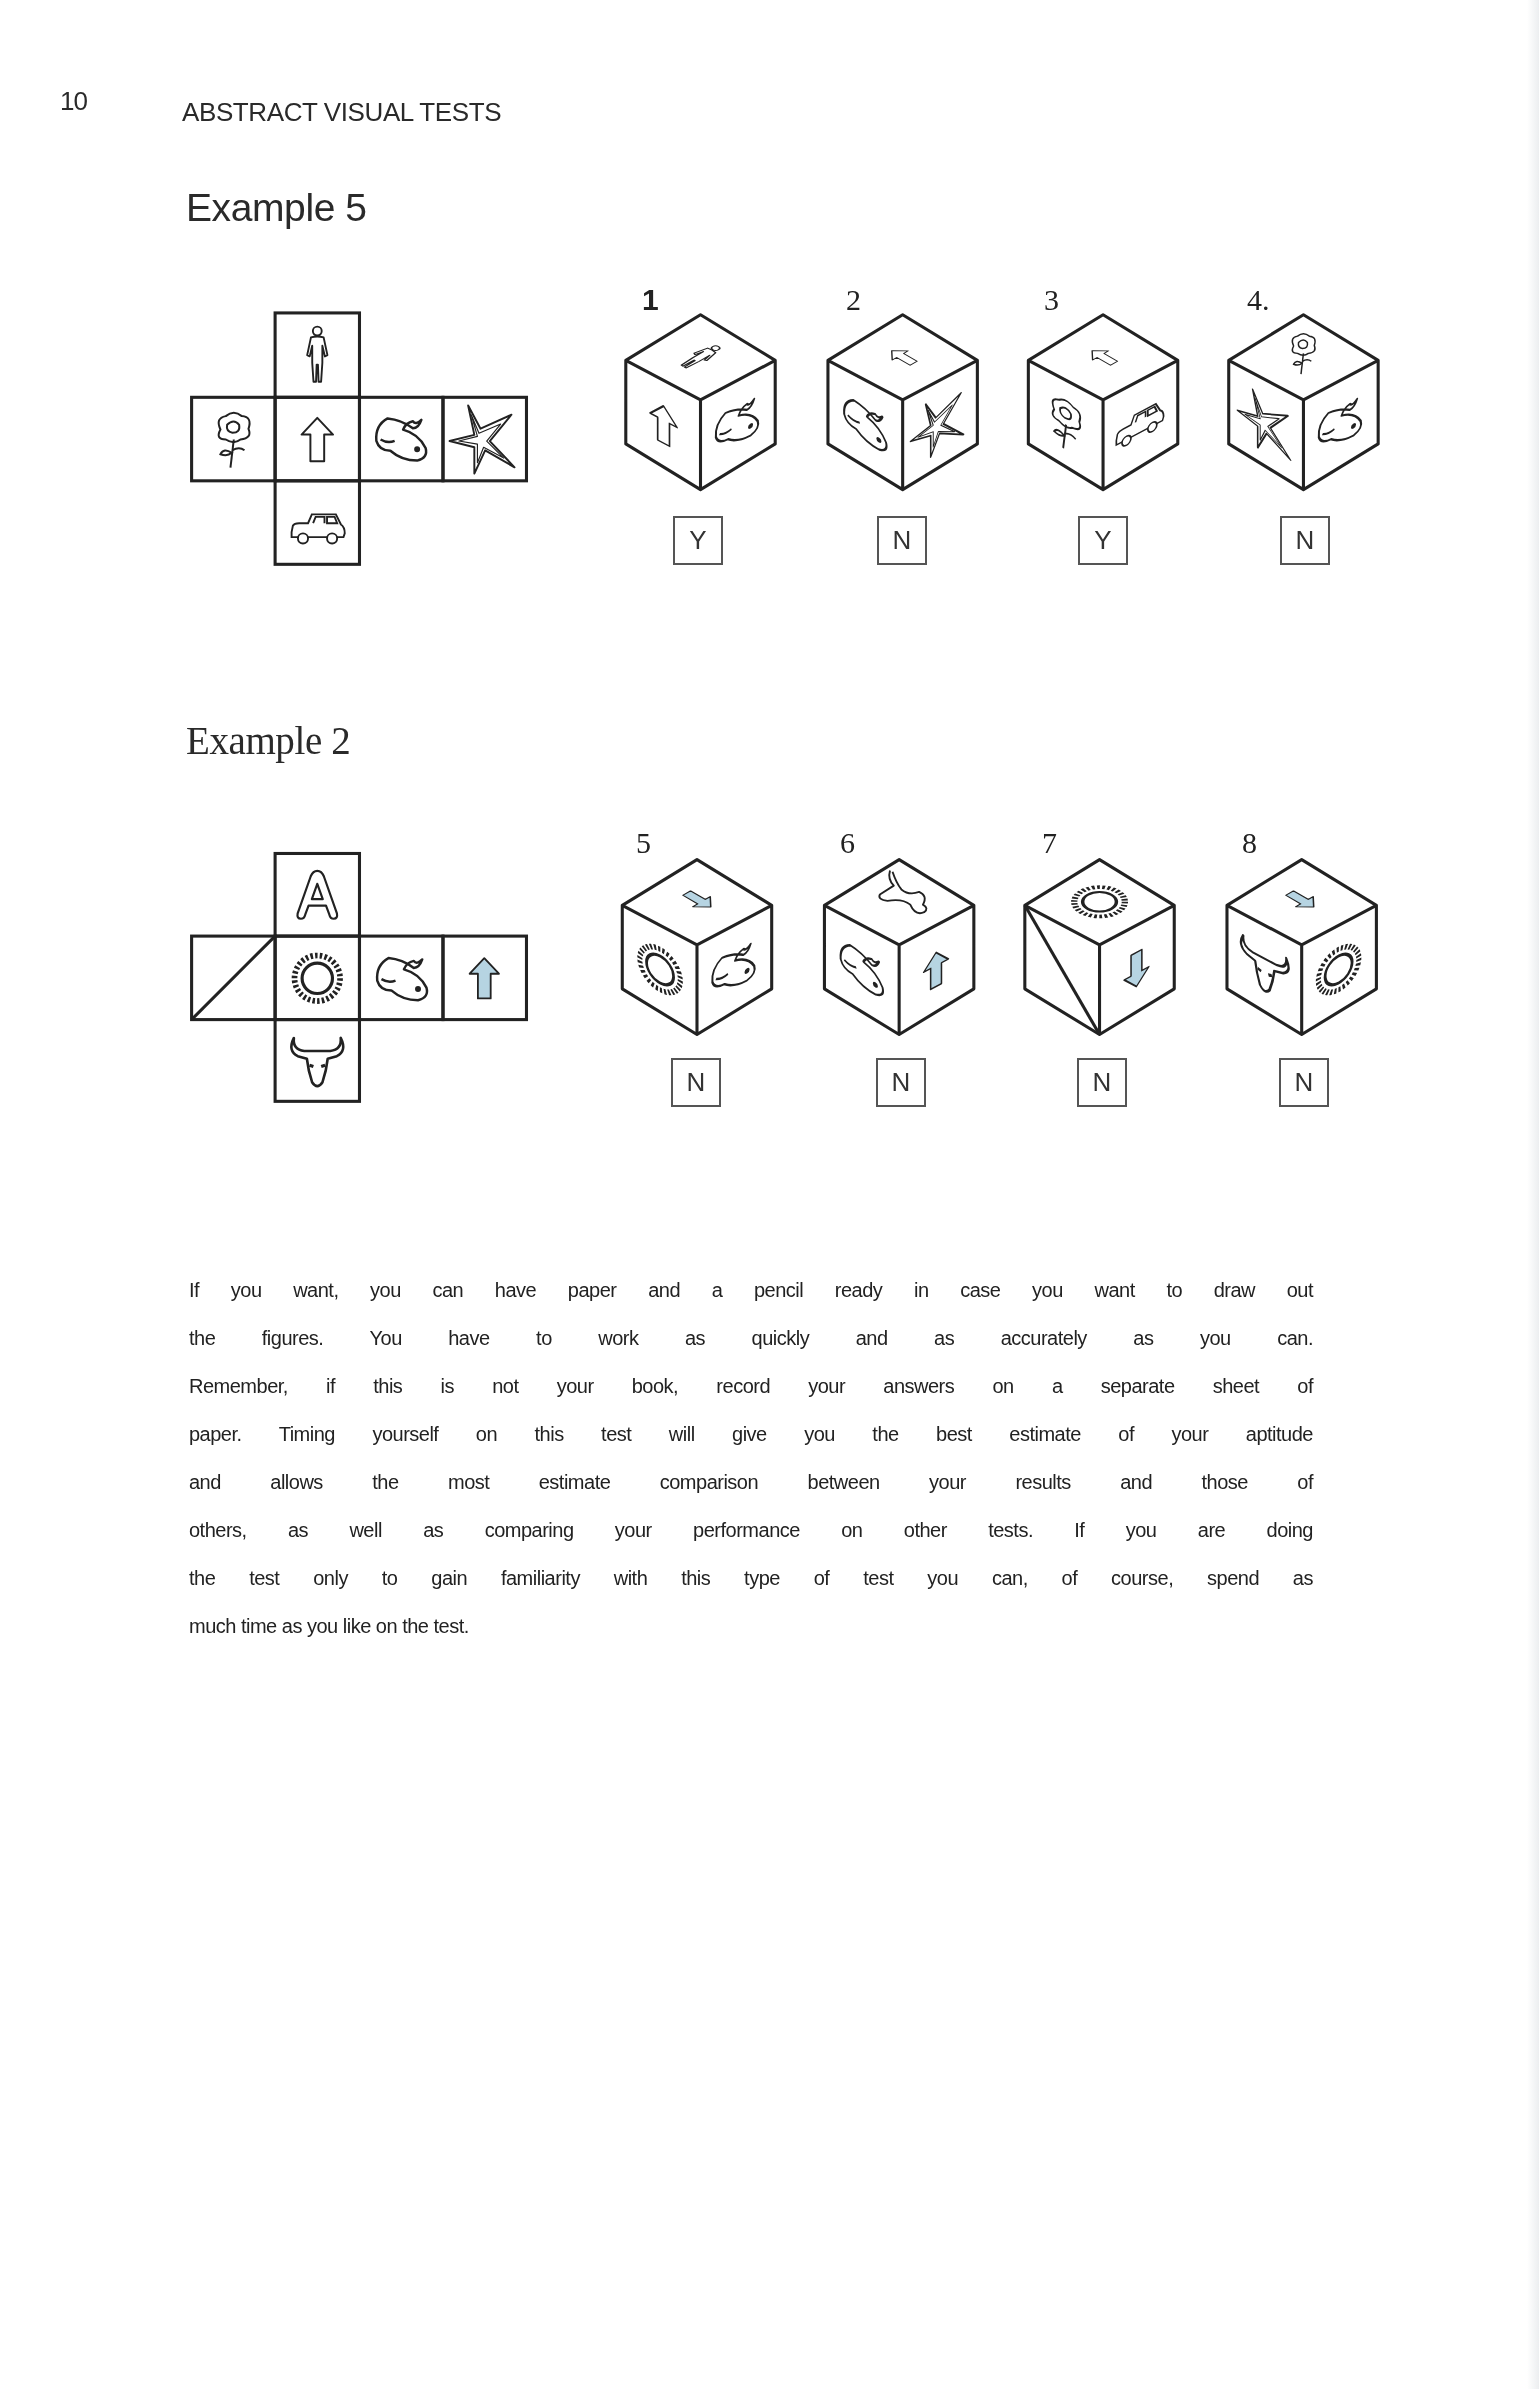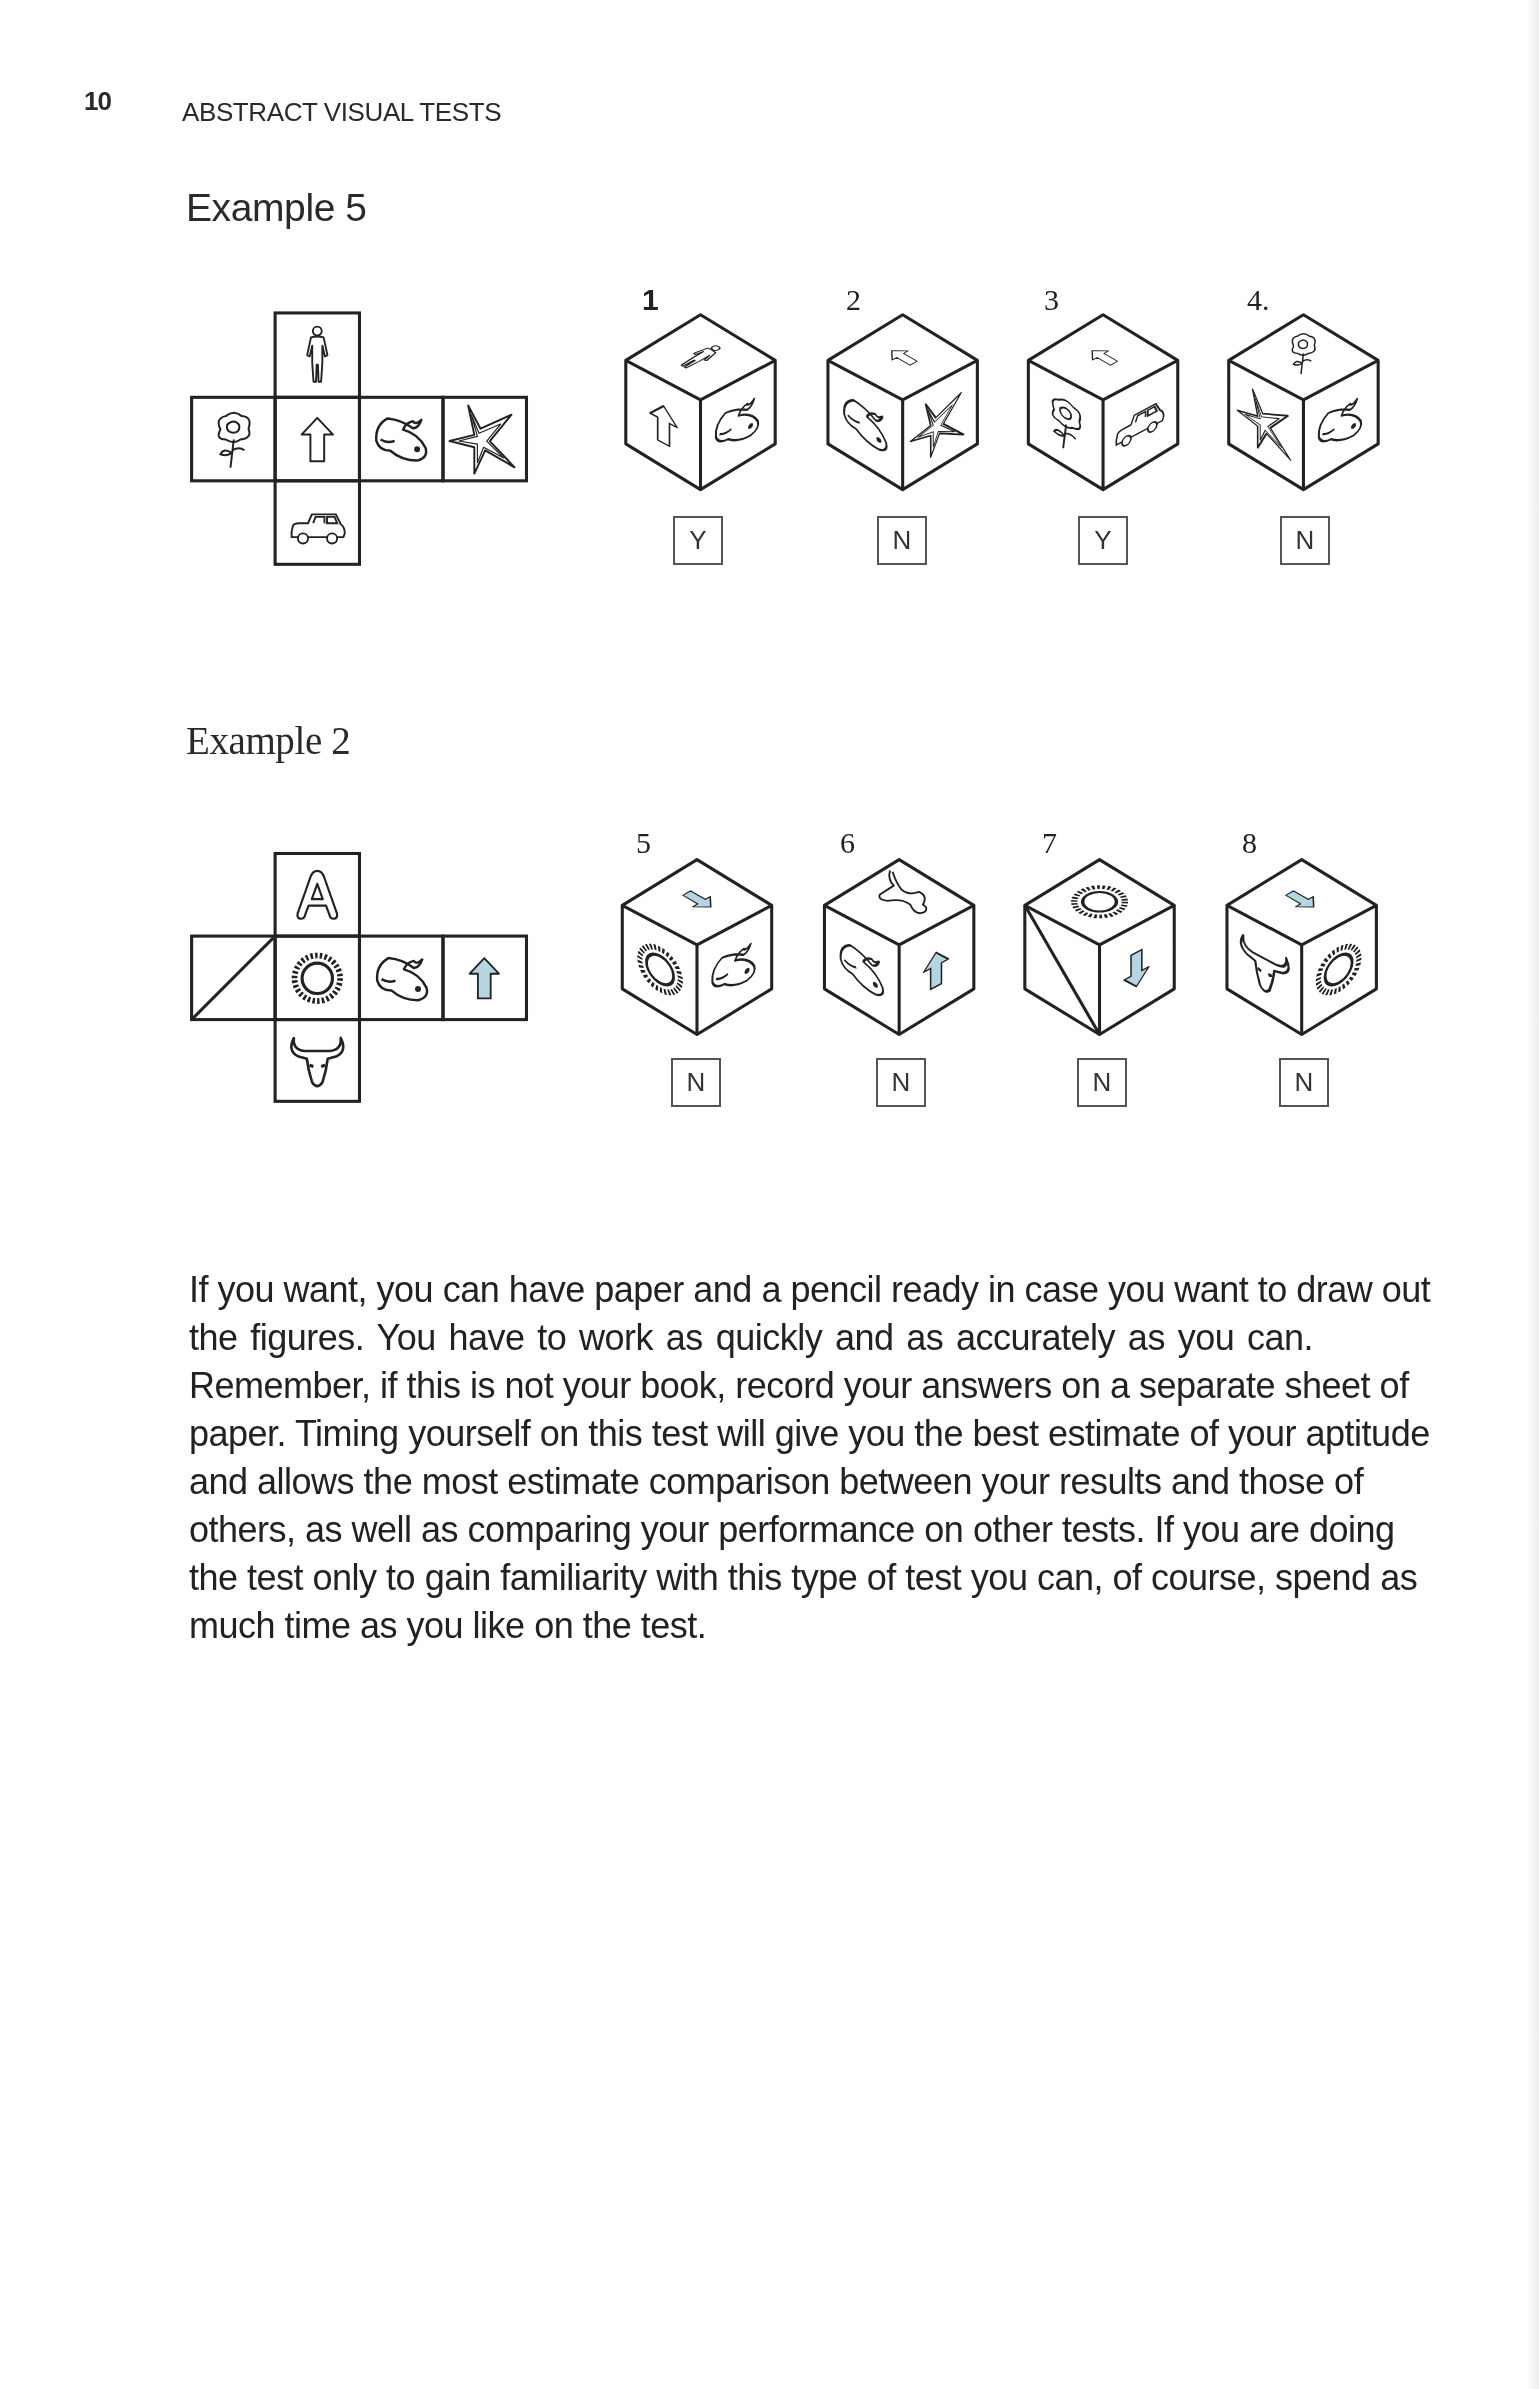--- a/index.html
+++ b/index.html
@@ -1,35 +1,35 @@
 <!DOCTYPE html>
 <html style="font-size:14px"><head>
 <meta charset="utf-8">
 <style>
   html, body { margin: 0; padding: 0; background: #ffffff; }
   body { width: 1539px; height: 2389px; position: relative; overflow: hidden;
          font-family: "Liberation Sans", sans-serif; color: #1e1e1e; }
   .page-edge { position: absolute; top: 0; right: 0; width: 12.3px; height: 2389px;
                background: linear-gradient(to right, #ffffff, #eceef0); }
-  .page-num { position: absolute; left: 60px; top: 86px; font-size: 26px; font-weight: bold;
-              color: #2a2a2a; letter-spacing: -0.9px; margin-left: 24px; }
+  .page-num { position: absolute; left: 60px; top: 86px; font-size: 26px; font-weight: normal;
+              color: #2a2a2a; letter-spacing: -0.9px; }
   .running-head { position: absolute; left: 182px; top: 85px; font-size: 26px; color: #2a2a2a;
                   letter-spacing: -0.4px; margin-top: 12px; }
   .example-title { position: absolute; left: 186px; font-size: 39px; color: #2a2a2a;
                    letter-spacing: -0.4px; }
   #ex1-title { top: 186px; }
   #ex2-title { top: 718px; font-family: Liberation Serif, serif; }
   .fig { position: absolute; left: 0; top: 0; }
   .cube-num { position: absolute; font-size: 30px; color: #222; font-family: "Liberation Serif", serif; }
   .ans-box { position: absolute; width: 46px; height: 45px; border: 2.6px solid #555;
              display: flex; align-items: center; justify-content: center;
              font-size: 26px; color: #333; box-sizing: content-box; }
   .ans-box span { font-weight: normal; }
   .para { position: absolute; left: 189px; top: 1266px; width: 1124px;
-          font-size: 36px; line-height: 48px; text-align: justify; color: #222;
+          font-size: 20px; line-height: 48px; text-align: justify; color: #222;
           letter-spacing: -0.5px; word-spacing: 0px; }
   .para .line { display: block; text-align: justify; text-align-last: justify; height: 48px; white-space: nowrap; }
   .para .line.last { text-align-last: left; }
 </style>
 </head>
 <body>
 
 <div class="page-edge"></div>
 
 <div class="page-num">10</div>

